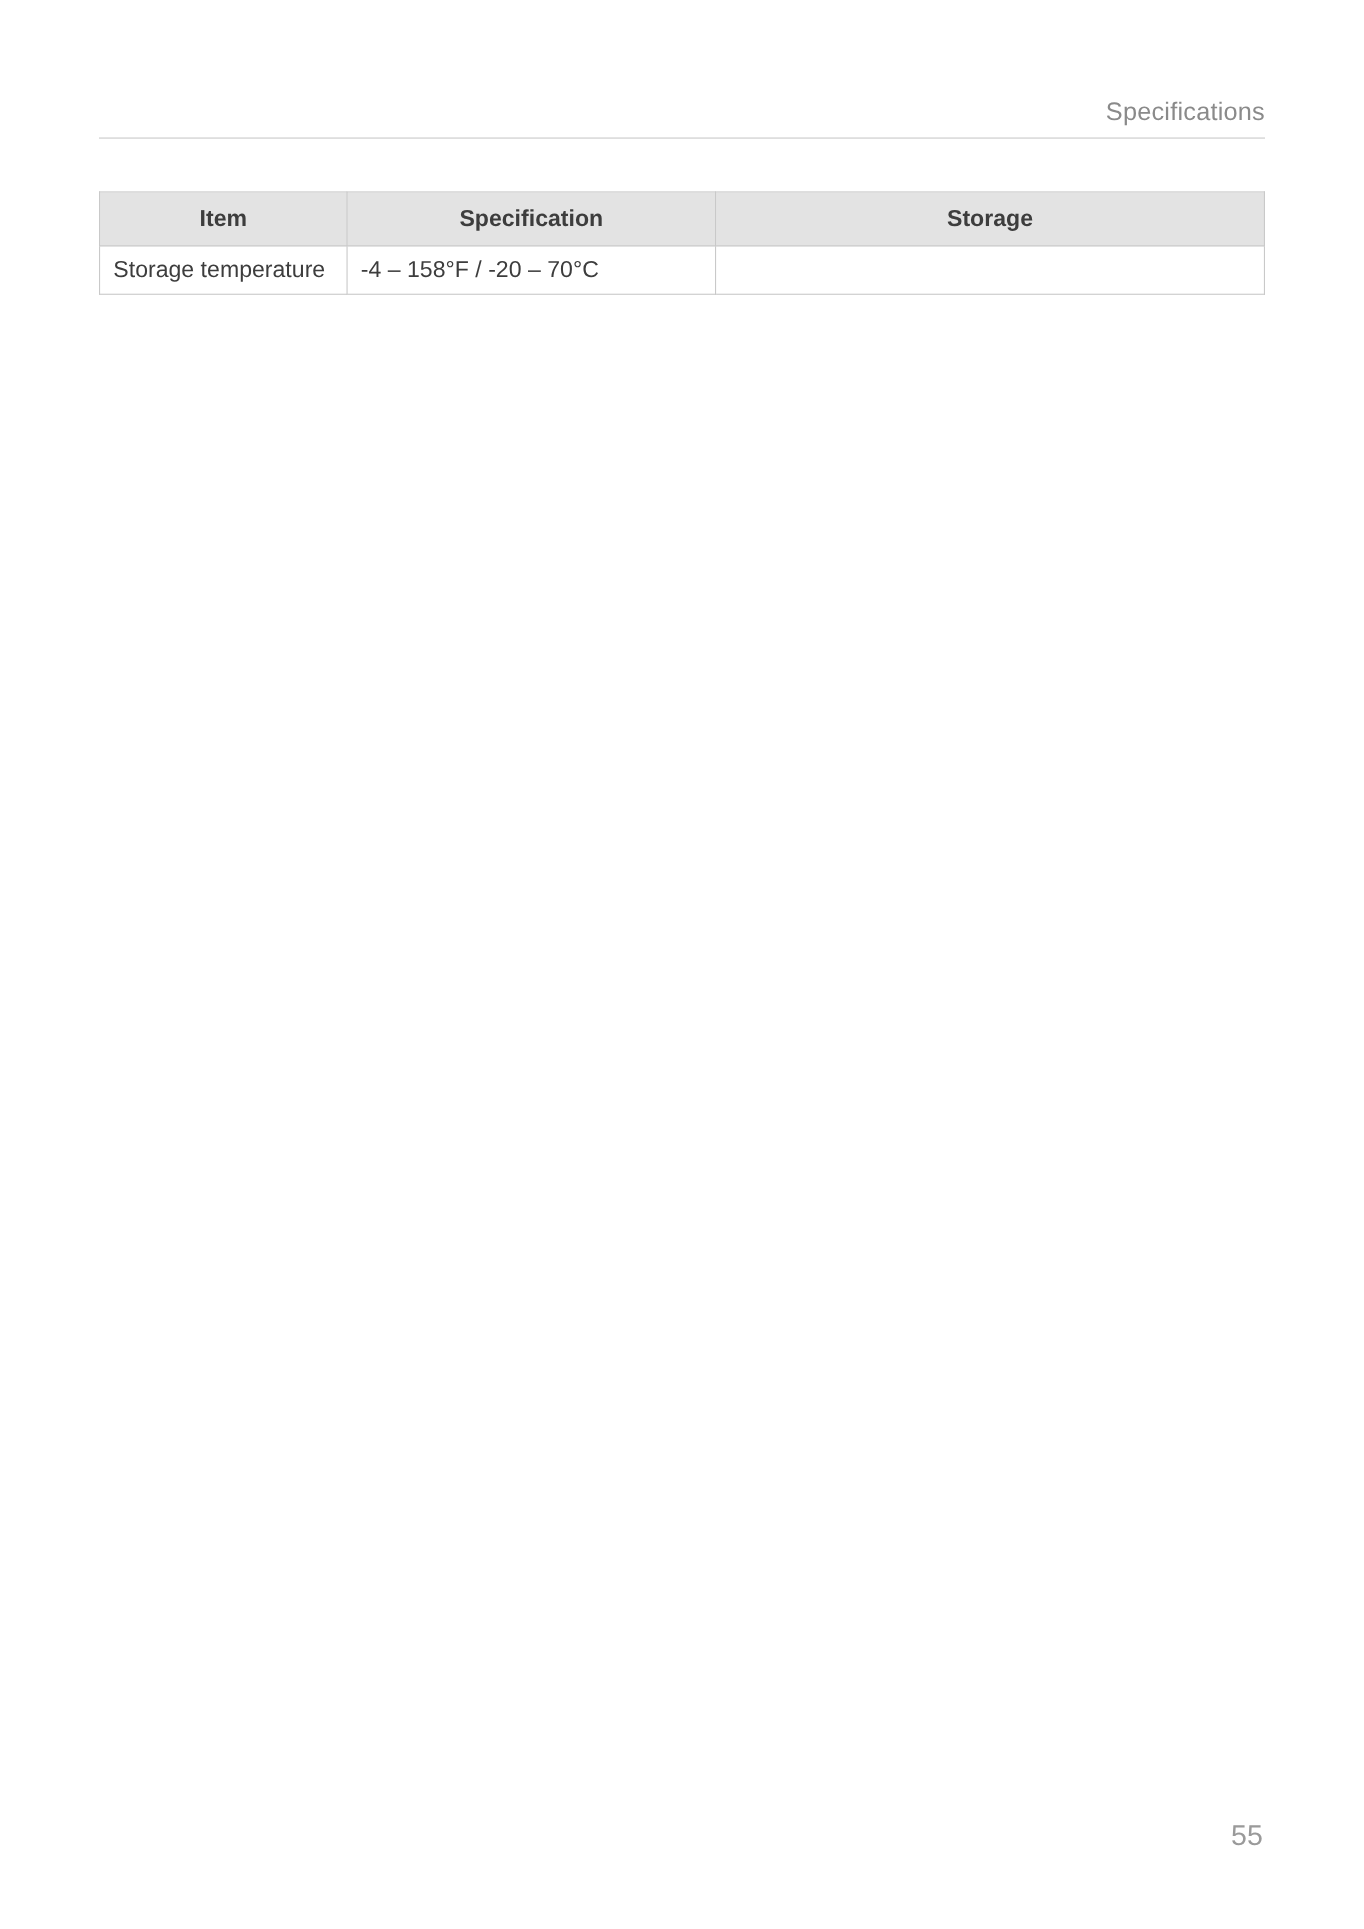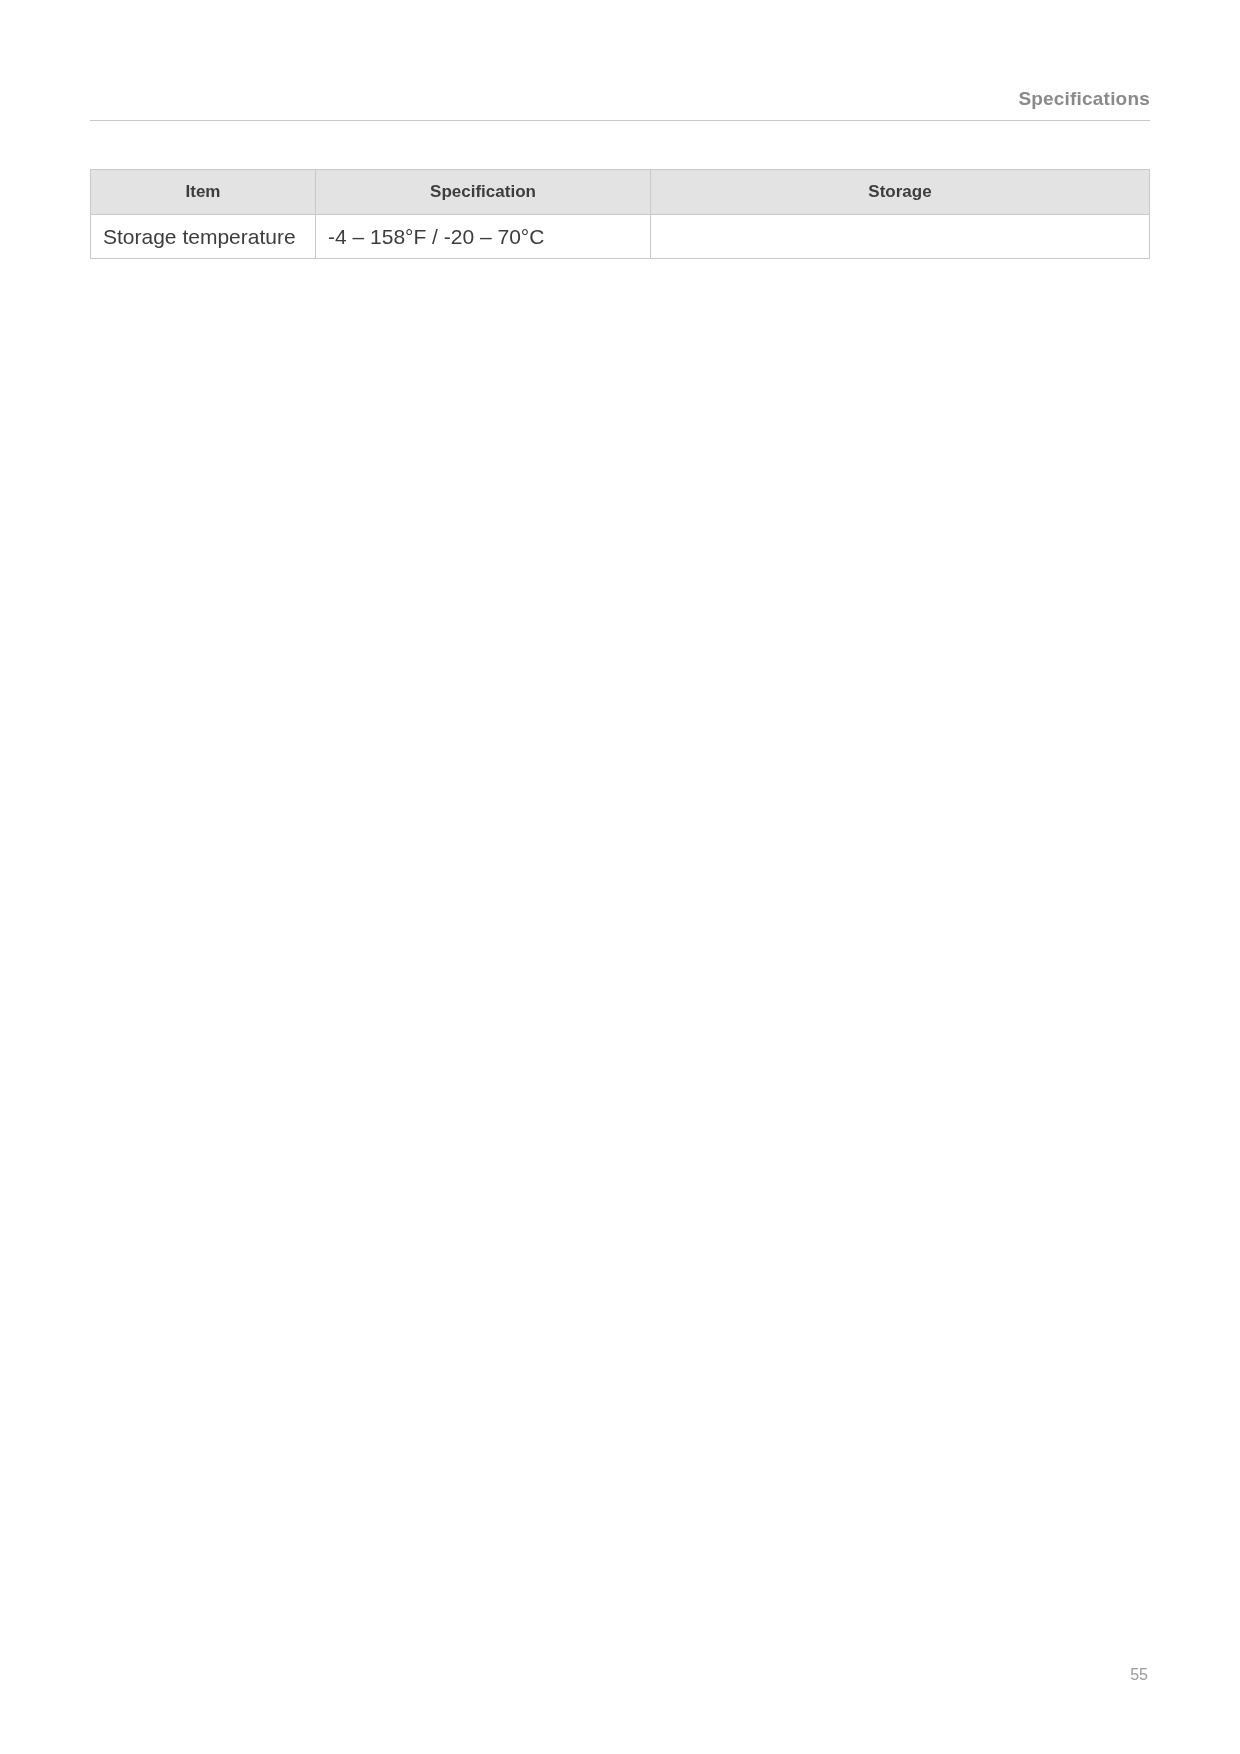--- a/index.html
+++ b/index.html
@@ -18,56 +18,56 @@
     .page {
       padding: 88px 90px 0 90px;
     }
     .header-section {
       text-align: right;
       border-bottom: 1px solid #c9c9c9;
       padding-bottom: 10px;
       margin-bottom: 48px;
     }
     .header-title {
-      font-size: 19px;
+      font-size: 23px;
       color: #8a8a8a;
-      font-weight: 700;
+      font-weight: 400;
       letter-spacing: 0.2px;
     }
     table.spec-table {
       width: 100%;
       border-collapse: collapse;
       table-layout: fixed;
     }
     table.spec-table th {
       background: #e3e3e3;
       border: 1px solid #c9c9c9;
       padding: 12px 0;
-      font-size: 17px;
+      font-size: 21px;
       color: #3d3d3d;
       font-weight: 600;
       text-align: center;
       vertical-align: middle;
     }
     table.spec-table td {
       border: 1px solid #c9c9c9;
       padding: 9px 12px;
       font-size: 21px;
       color: #3d3d3d;
       vertical-align: middle;
       height: 44px;
     }
     .col-item { width: 225px; }
     .col-spec { width: 335px; }
     .col-remarks { width: auto; }
     .page-number {
       position: absolute;
       bottom: 70px;
       right: 92px;
-      font-size: 16px;
+      font-size: 26px;
       color: #9a9a9a;
     }
   </style>
 </head>
 <body>
 
 <div class="page">
   <div class="header-section">
     <span class="header-title">Specifications</span>
   </div>

